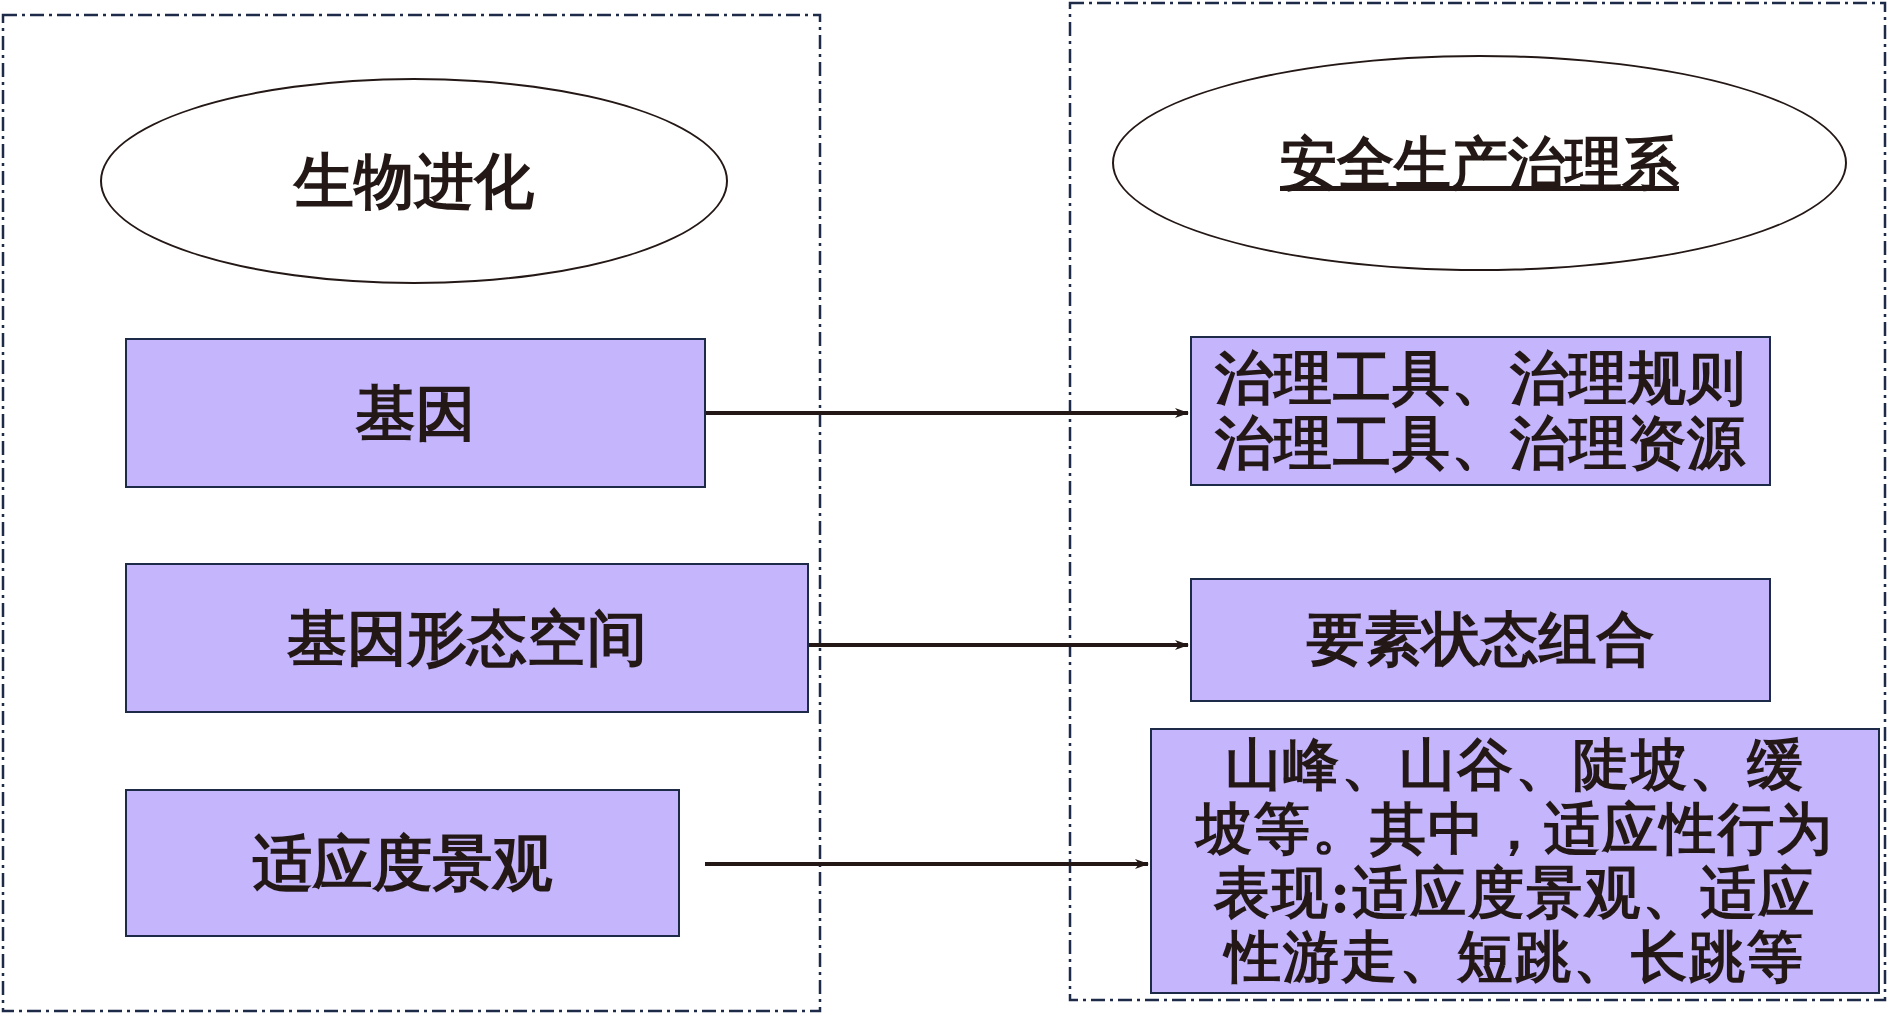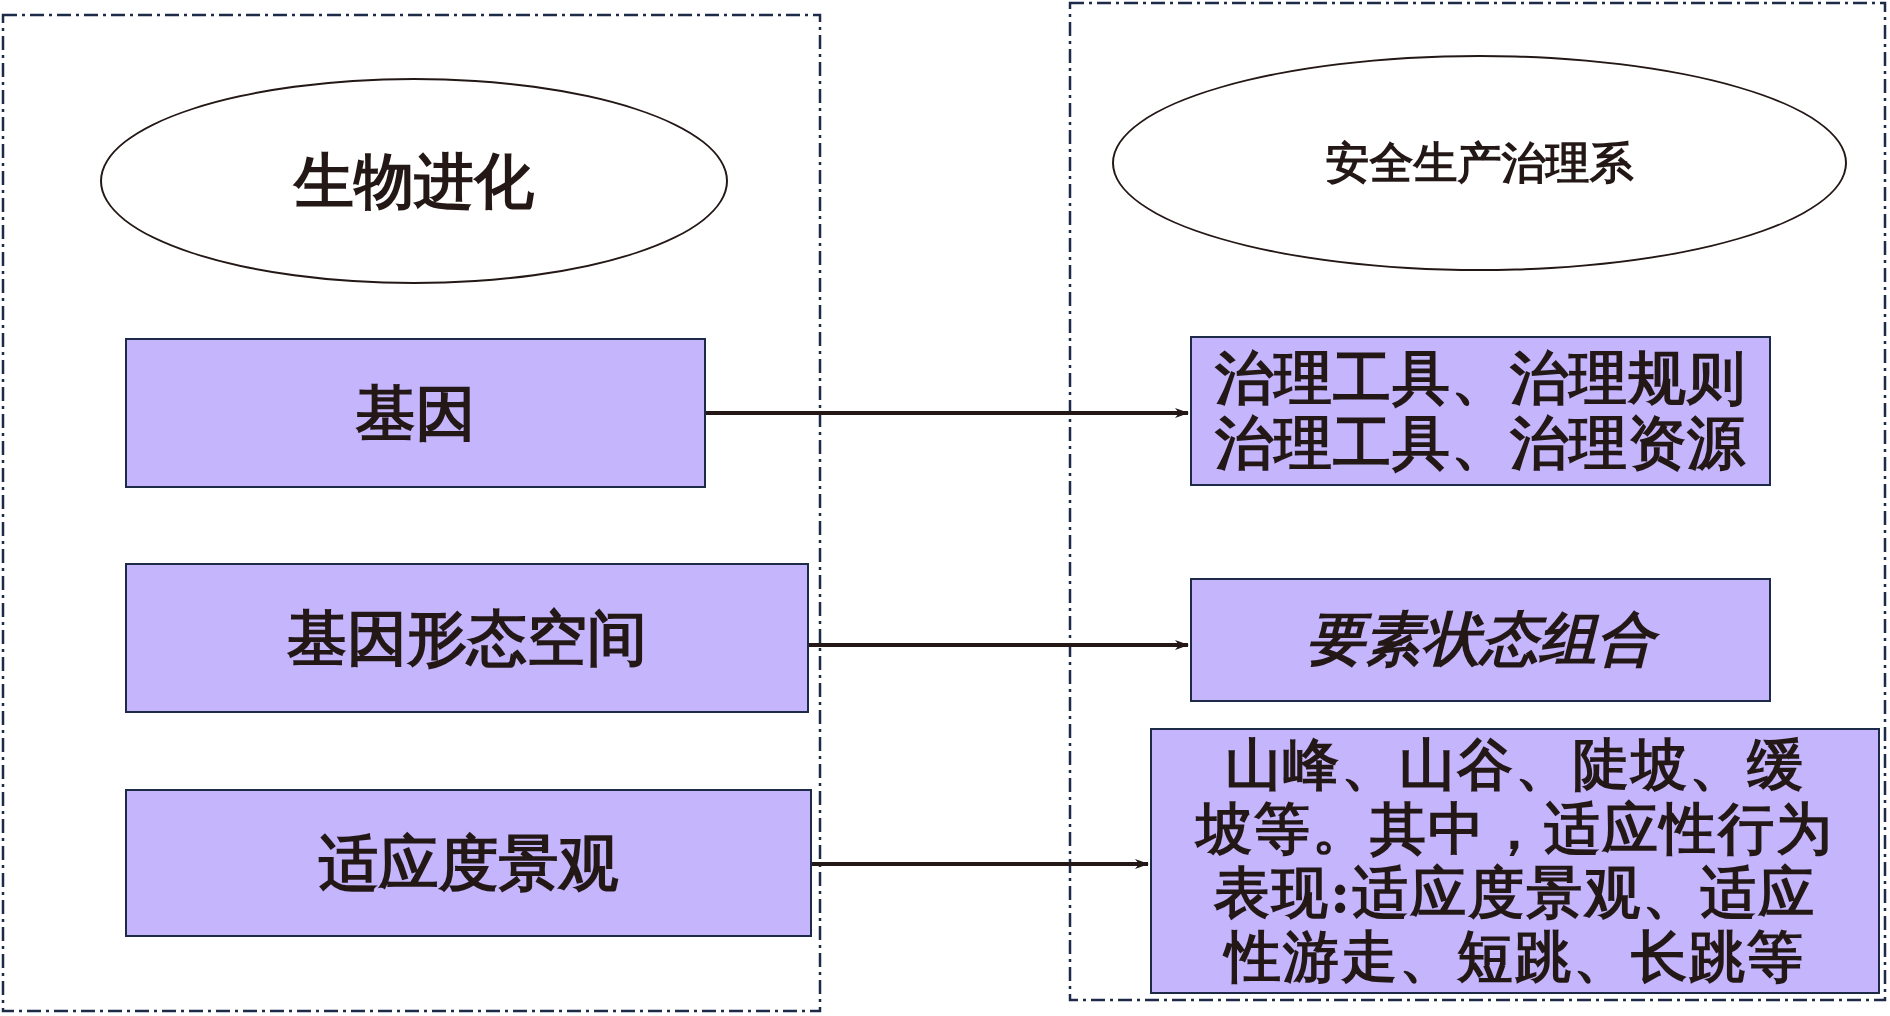--- a/index.html
+++ b/index.html
@@ -4,21 +4,21 @@
 <style>
   html, body { margin:0; padding:0; background:#ffffff; }
   body { width:1890px; height:1016px; position:relative; overflow:hidden;
          font-family: "DejaVu Serif", "Liberation Serif", serif; color:#231815; }
   .ellipse { position:absolute; box-sizing:border-box; border:2.5px solid #231815; border-radius:50%;
              display:flex; align-items:center; justify-content:center; text-align:center; }
   .box { position:absolute; box-sizing:border-box; border:2.5px solid #1d2a48; background:#c4b5fd;
          display:flex; align-items:center; justify-content:center; text-align:center; }
   .txt { font-weight:bold; color:#231815; line-height:1.2; }
   .t-left { font-size:60px; }
-  .t-ell-r { font-size:44px; line-height:1.12; }
+  .t-ell-r { font-size:57px; line-height:1.12;text-decoration:underline; }
   .t-r1 { font-size:58px; line-height:1.12; letter-spacing:1px; }
   .t-r2 { font-size:58px; }
   .t-r3 { font-size:56px; line-height:1.14; letter-spacing:2px; }
   svg.overlay { position:absolute; left:0; top:0; }
 </style>
 </head>
 <body>
 
 <svg class="overlay" width="1890" height="1016">
   <defs>
@@ -38,38 +38,38 @@
 </div>
 
 <div class="box" style="left:125px; top:338px; width:581px; height:150px;">
   <span class="txt t-left">基因</span>
 </div>
 
 <div class="box" style="left:125px; top:563px; width:684px; height:150px;">
   <span class="txt t-left">基因形态空间</span>
 </div>
 
-<div class="box" style="left:125px; top:789px; width:687px; height:148px;">
+<div class="box" style="left:125px; top:789px; width:555px; height:148px;">
   <span class="txt t-left">适应度景观</span>
 </div>
 
 <div class="ellipse" style="left:1112px; top:55px; width:735px; height:216px;">
   <div class="txt t-ell-r">
     <div>安全生产治理系</div>
   </div>
 </div>
 
 <div class="box" style="left:1190px; top:336px; width:581px; height:150px;">
   <div class="txt t-r1">
     <div>治理工具、治理规则</div>
     <div>治理工具、治理资源</div>
   </div>
 </div>
 
-<div class="box" style="left:1190px; top:578px; width:581px; height:124px;font-style:italic;">
+<div class="box" style="left:1190px; top:578px; width:581px; height:124px;">
   <div class="txt t-r2">
     <div>要素状态组合</div>
   </div>
 </div>
 
 <div class="box" style="left:1150px; top:728px; width:730px; height:266px;">
   <div class="txt t-r3">
     <div>山峰、山谷、陡坡、缓</div>
     <div>坡等。其中，适应性行为</div>
     <div>表现:适应度景观、适应</div>

